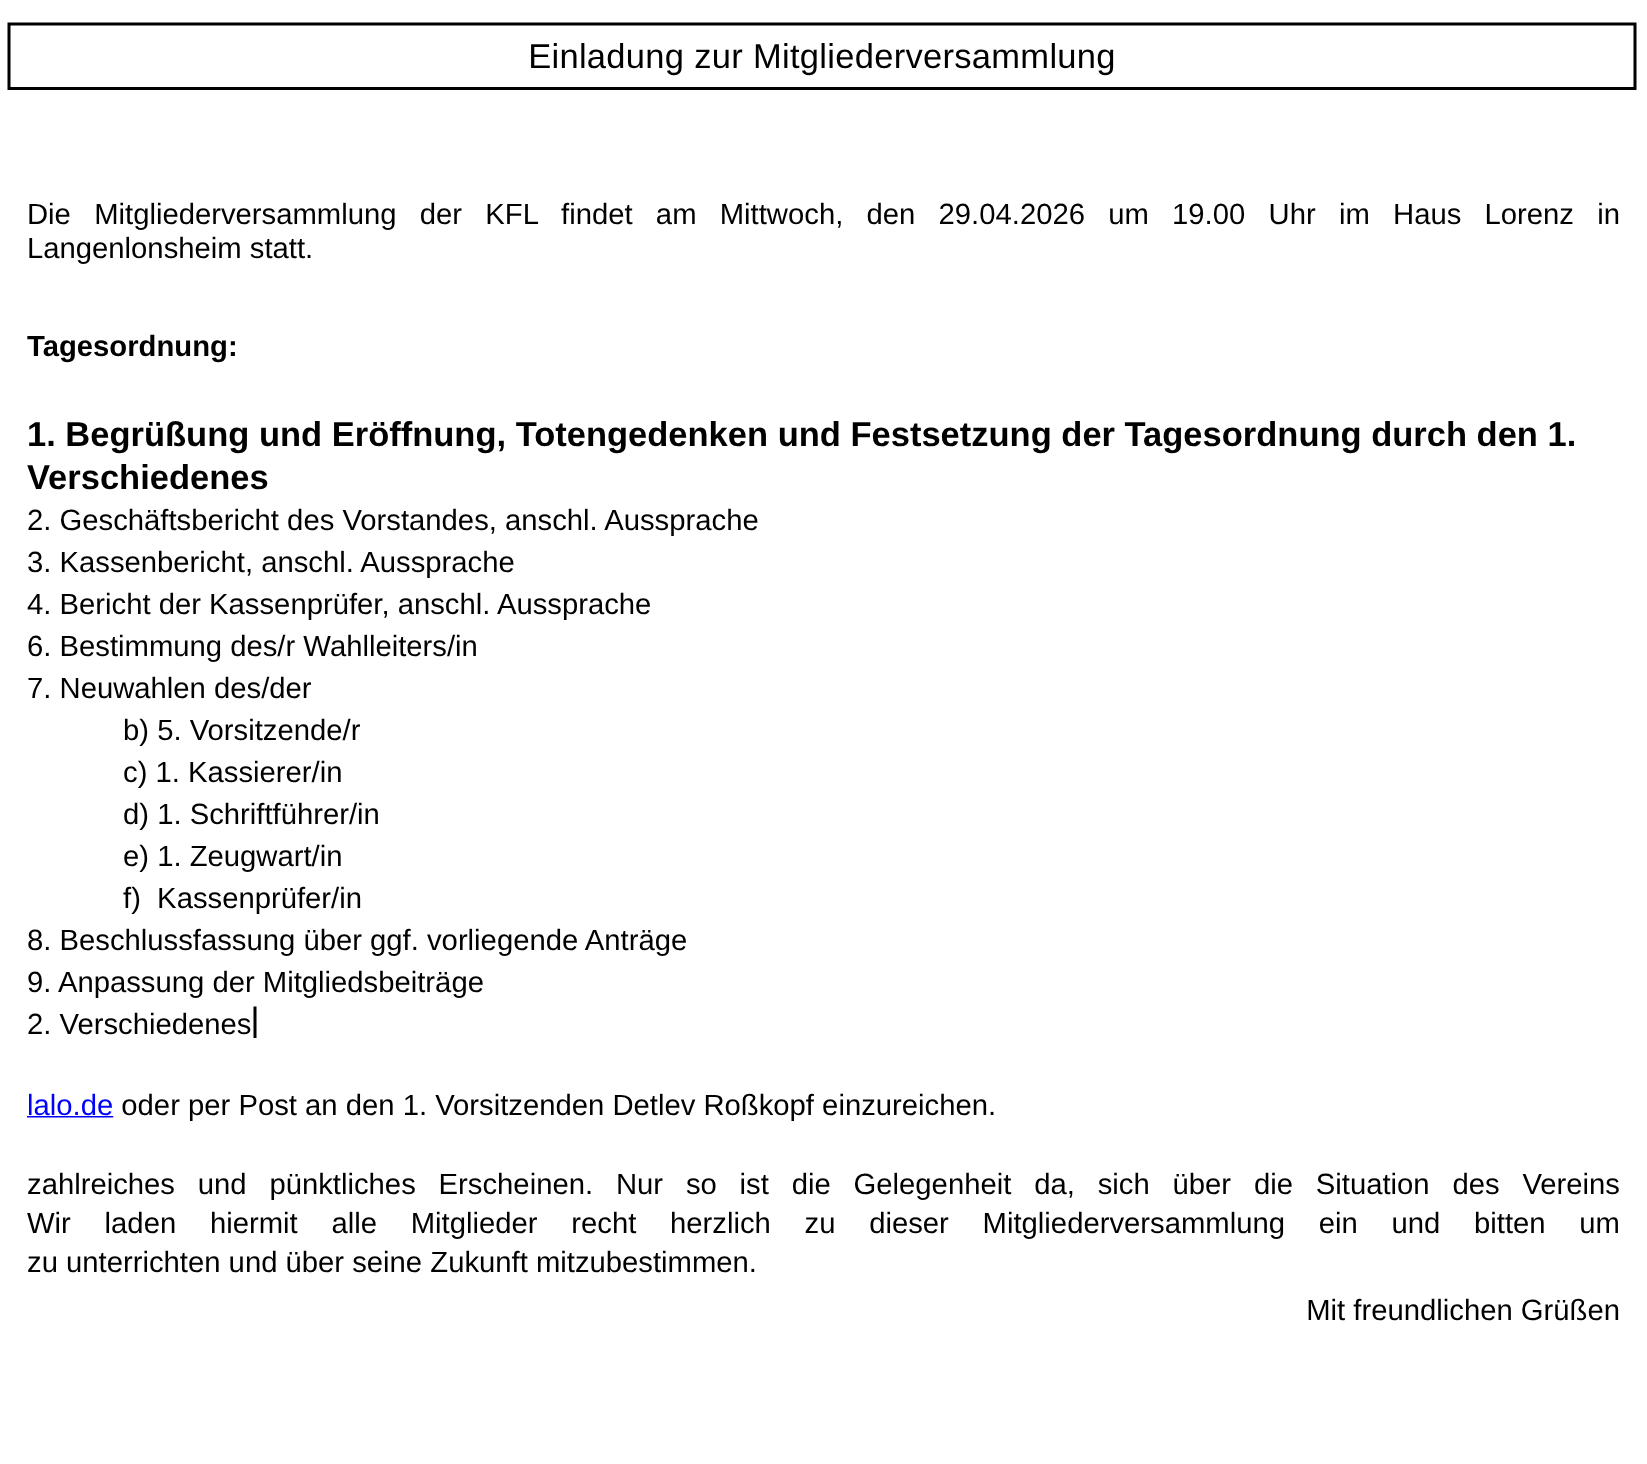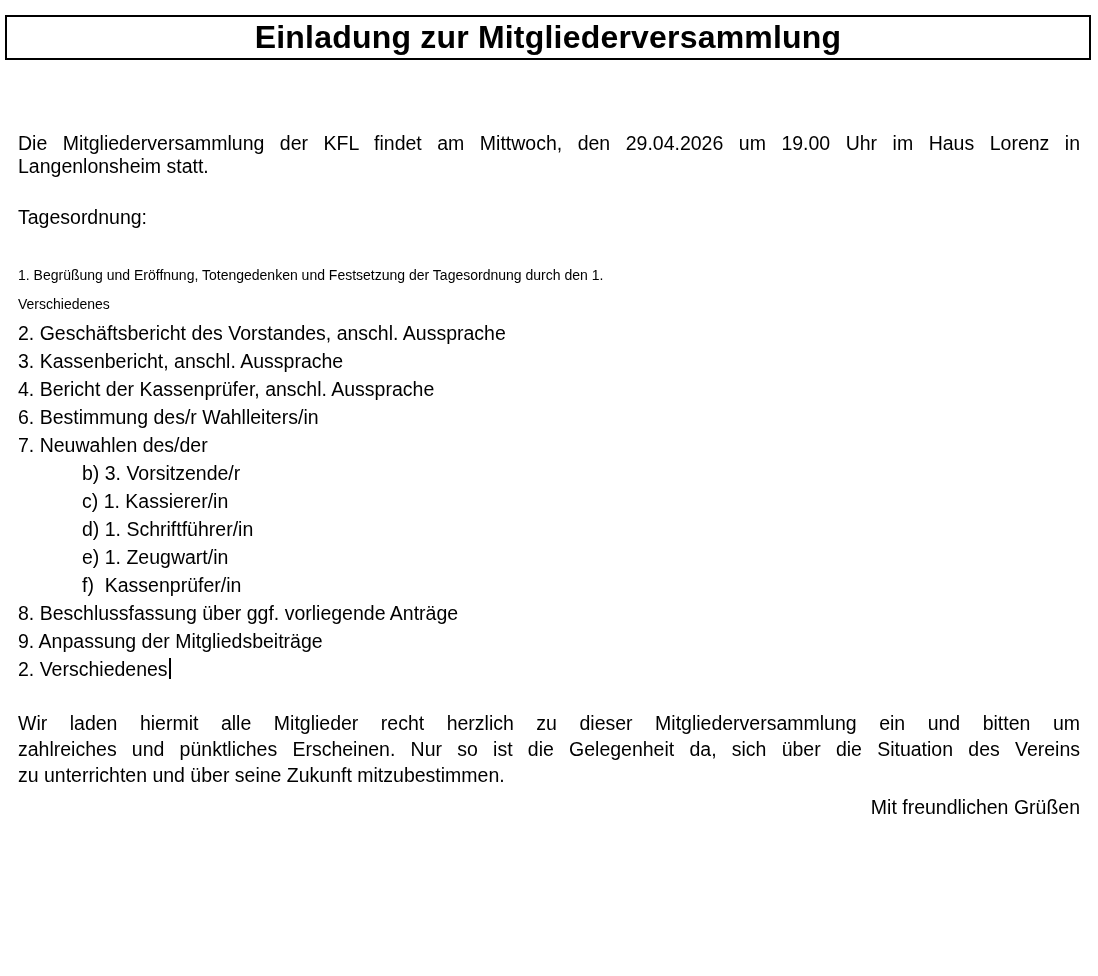--- a/index.html
+++ b/index.html
@@ -16,43 +16,43 @@
 
   .title-box {
     margin: 15px 7px 0 5px;
     height: 45px;
     border: 2px solid var(--border, #000000);
     display: flex;
     align-items: center;
     justify-content: center;
   }
   .title-text {
-    font-size: 32px;
-    font-weight: bold;
+    font-size: 23px;
+    font-weight: normal;
     letter-spacing: 0.2px;
     white-space: nowrap;
     text-align: right;
   }
 
   .content {
     padding: 0 18px 0 18px;
     font-size: 19.5px;
   }
 
   .line { display: block; }
 
   
   .jl { text-align: justify; text-align-last: justify; }
 
   .intro { margin-top: 72px; line-height: 23px; }
 
-  .agenda-heading { margin-top: 28px; line-height: 23px; }
+  .agenda-heading { margin-top: 42px; line-height: 23px; font-weight: bold; }
 
   .agenda { margin-top: 32px; }
-  .agenda .item1 { font-size: 14px; line-height: 29px; }
+  .agenda .item1 { font-size: 23px; line-height: 29px; font-weight: bold; }
   .agenda .item { line-height: 28px; white-space: pre-wrap; }
   .agenda .sub-item { line-height: 28px; padding-left: 64px; white-space: pre-wrap; }
 
   .cursor {
     display: inline-block;
     width: 2px;
     height: 21px;
     background: var(--text, #000000);
     vertical-align: -3px;
     margin-left: 1px;
@@ -89,36 +89,37 @@
     <div class="agenda">
       <span class="line item1">1. Begrüßung und Eröffnung, Totengedenken und Festsetzung der Tagesordnung durch den 1.</span>
       <span class="line item1">Verschiedenes</span>
 
       <span class="line item">2. Geschäftsbericht des Vorstandes, anschl. Aussprache</span>
       <span class="line item">3. Kassenbericht, anschl. Aussprache</span>
       <span class="line item">4. Bericht der Kassenprüfer, anschl. Aussprache</span>
       <span class="line item">6. Bestimmung des/r Wahlleiters/in</span>
       <span class="line item">7. Neuwahlen des/der</span>
 
-      <span class="line sub-item">b) 3. Vorsitzende/r</span>
+      <span class="line sub-item">b) 5. Vorsitzende/r</span>
       <span class="line sub-item">c) 1. Kassierer/in</span>
       <span class="line sub-item">d) 1. Schriftführer/in</span>
       <span class="line sub-item">e) 1. Zeugwart/in</span>
       <span class="line sub-item">f)  Kassenprüfer/in</span>
 
       <span class="line item">8. Beschlussfassung über ggf. vorliegende Anträge</span>
       <span class="line item">9. Anpassung der Mitgliedsbeiträge</span>
       <span class="line item"><span>2. Verschiedenes</span><span class="cursor"></span></span>
     </div>
 
     <div class="para">
+      <span class="line"><a class="email-link">lalo.de</a><span> oder per Post an den 1. Vorsitzenden Detlev Roßkopf einzureichen.</span></span>
     </div>
 
     <div class="invitation">
+      <span class="line jl">zahlreiches und pünktliches Erscheinen. Nur so ist die Gelegenheit da, sich über die Situation des Vereins</span>
       <span class="line jl">Wir laden hiermit alle Mitglieder recht herzlich zu dieser Mitgliederversammlung ein und bitten um</span>
-      <span class="line jl">zahlreiches und pünktliches Erscheinen. Nur so ist die Gelegenheit da, sich über die Situation des Vereins</span>
       <span class="line">zu unterrichten und über seine Zukunft mitzubestimmen.</span>
     </div>
 
     <div class="closing">Mit freundlichen Grüßen</div>
 
   </div>
 </div>
 
 </body></html>

